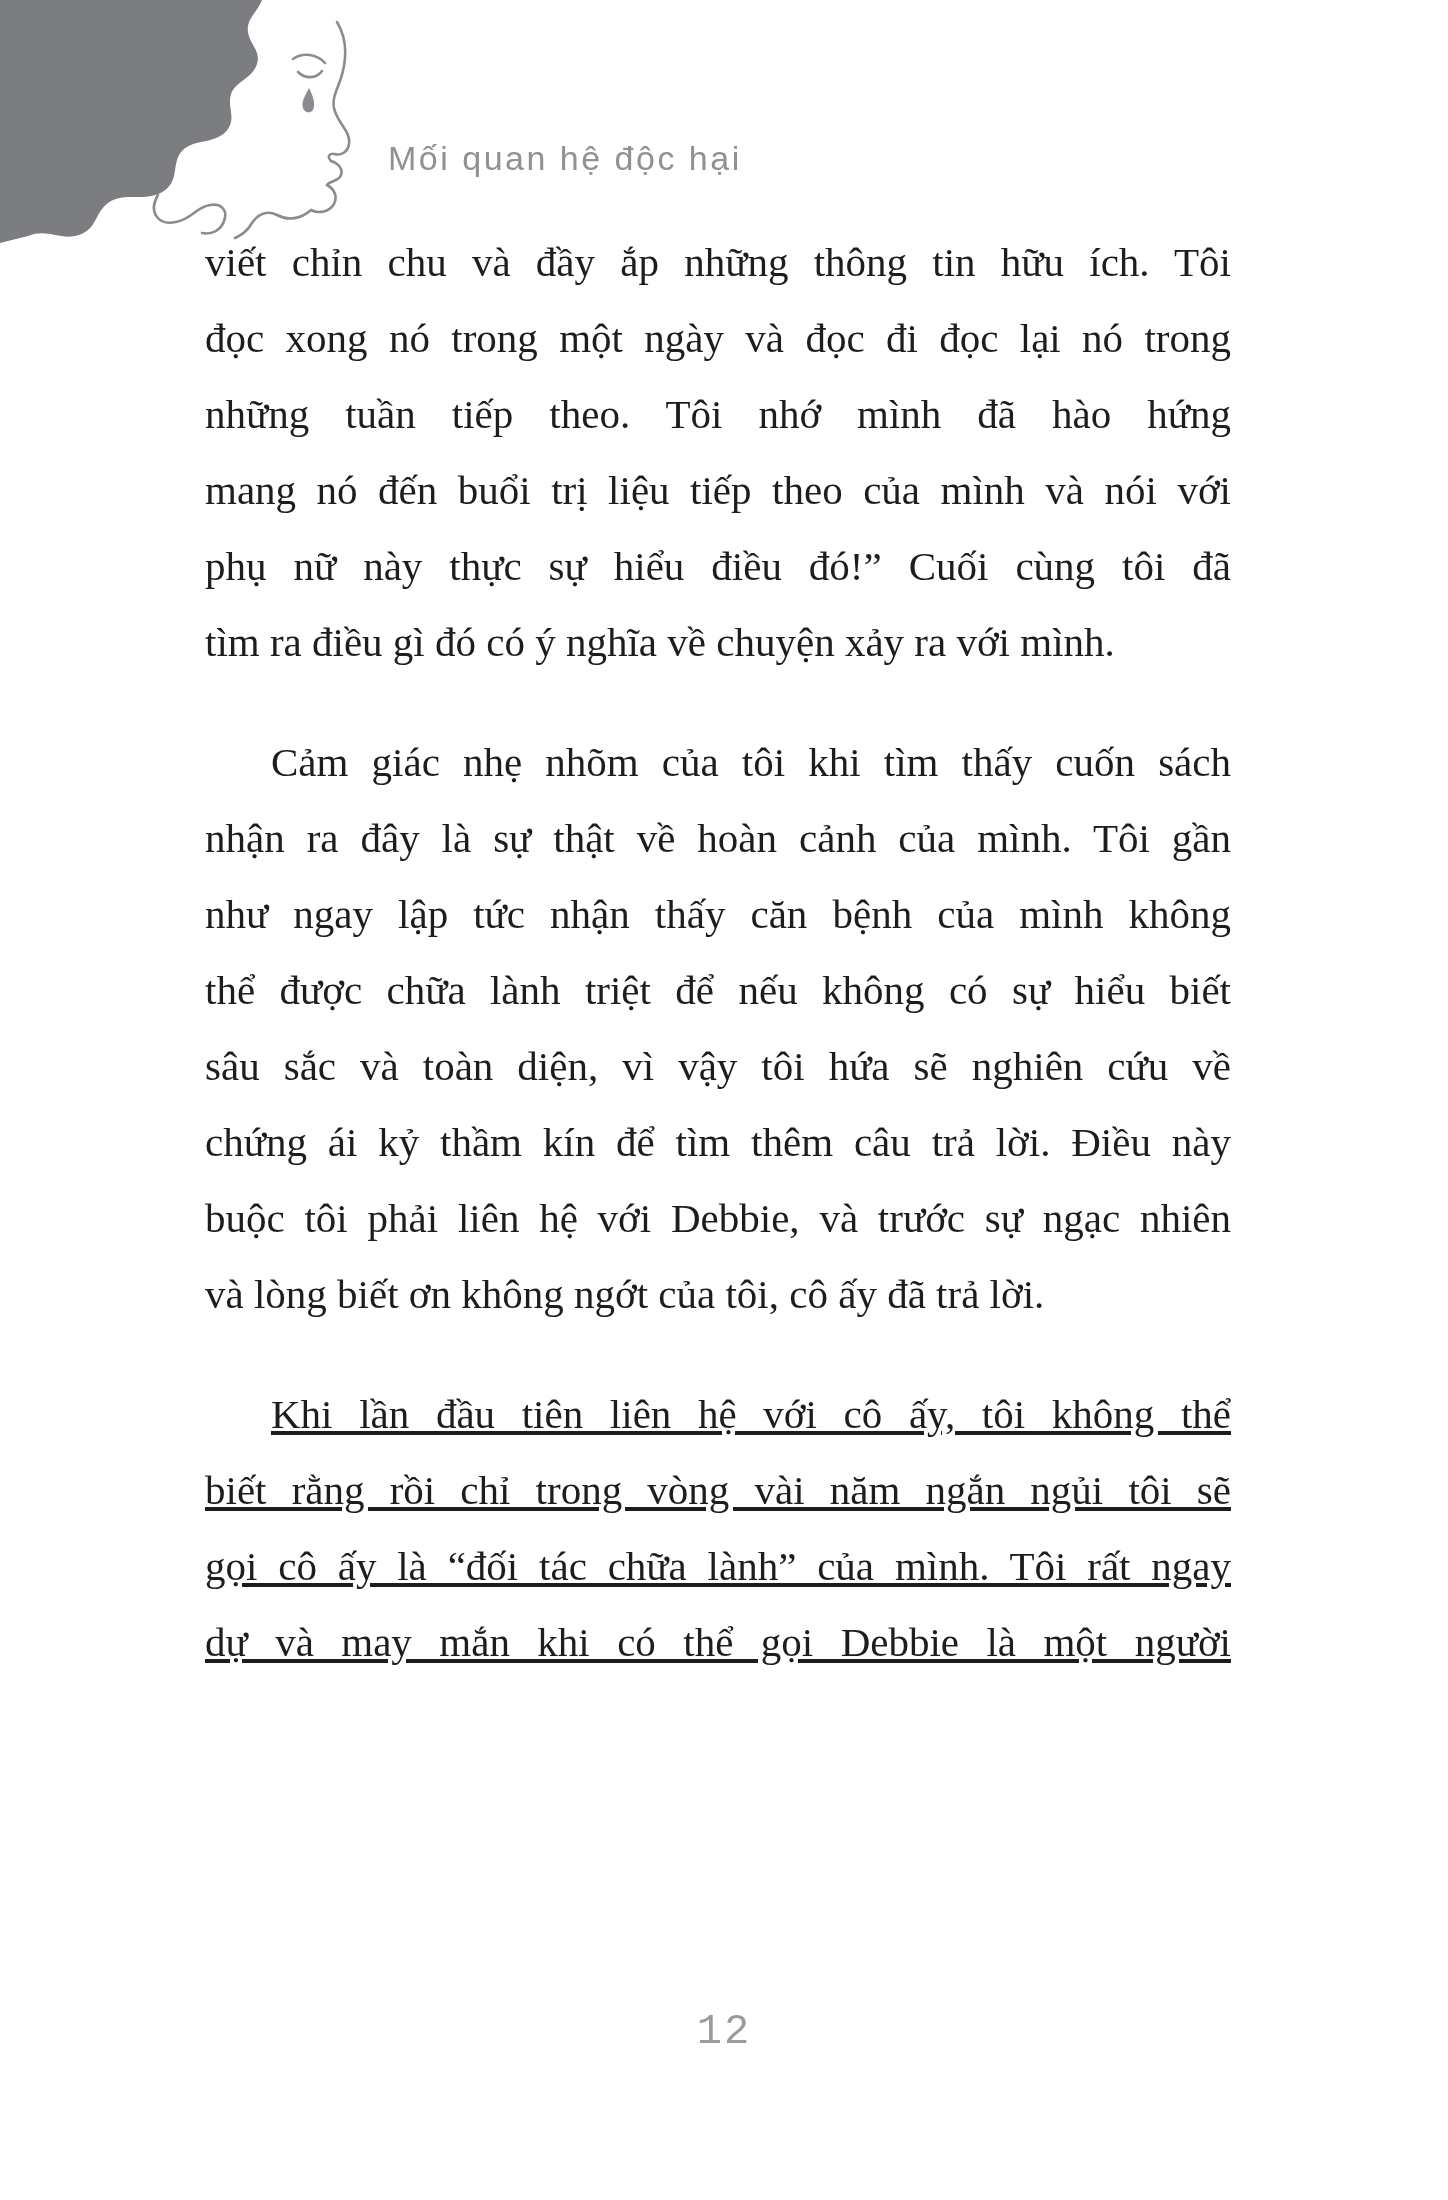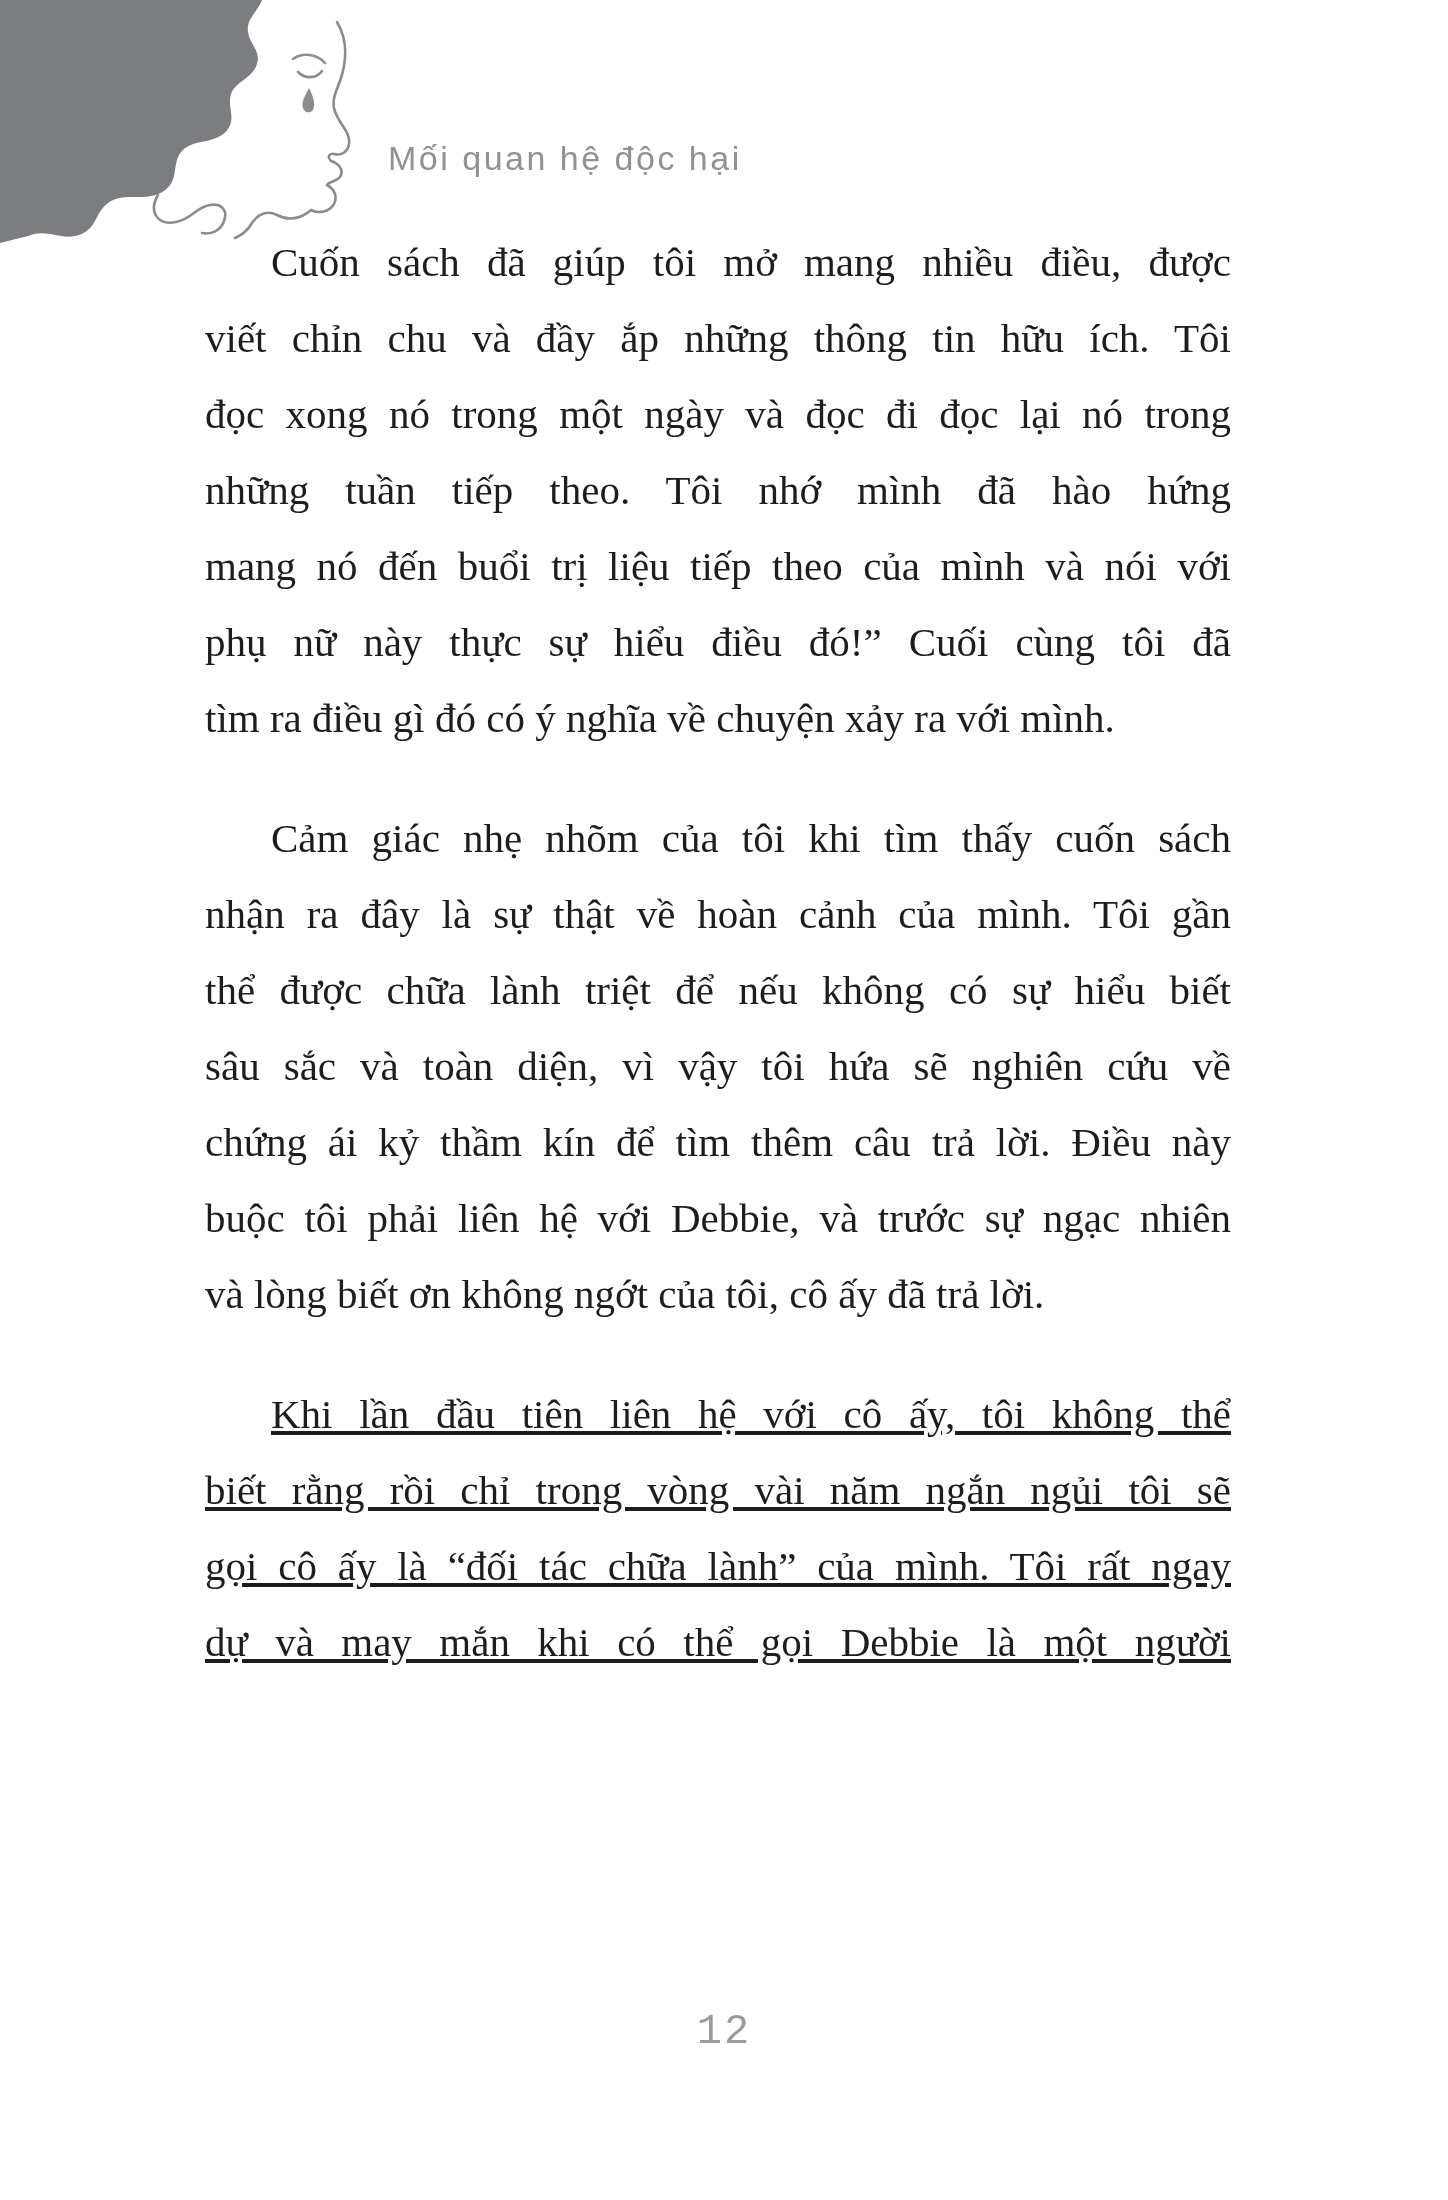--- a/index.html
+++ b/index.html
@@ -94,31 +94,31 @@
 
   <path fill="var(--line-art)" d="M309 88 C305 96 301 102 303 108 C305 114 313 114 314 107 C315 101 312 94 309 88 Z"></path>
 
   <path fill="none" stroke="var(--line-art)" stroke-width="2.6" stroke-linecap="round" d="M158 195 C148 212 158 226 176 222 C192 219 196 207 210 205 C222 203 228 211 224 221 C221 230 212 235 202 233"></path>
 </svg>
 
 <div class="header-title">Mối quan hệ độc hại</div>
 
 <div class="body-text">
     <div class="paragraph">
-      <div class="line just indent">Cuốn sách đã giúp tôi mở mang nhiều điều, được</div>
       <div class="line just">viết chỉn chu và đầy ắp những thông tin hữu ích. Tôi</div>
       <div class="line just">đọc xong nó trong một ngày và đọc đi đọc lại nó trong</div>
       <div class="line just">những tuần tiếp theo. Tôi nhớ mình đã hào hứng</div>
       <div class="line just">mang nó đến buổi trị liệu tiếp theo của mình và nói với</div>
       <div class="line just">phụ nữ này thực sự hiểu điều đó!” Cuối cùng tôi đã</div>
       <div class="line">tìm ra điều gì đó có ý nghĩa về chuyện xảy ra với mình.</div>
     </div>
     <div class="paragraph">
       <div class="line just indent">Cảm giác nhẹ nhõm của tôi khi tìm thấy cuốn sách</div>
       <div class="line just">nhận ra đây là sự thật về hoàn cảnh của mình. Tôi gần</div>
+      <div class="line just">như ngay lập tức nhận thấy căn bệnh của mình không</div>
       <div class="line just">thể được chữa lành triệt để nếu không có sự hiểu biết</div>
       <div class="line just">sâu sắc và toàn diện, vì vậy tôi hứa sẽ nghiên cứu về</div>
       <div class="line just">chứng ái kỷ thầm kín để tìm thêm câu trả lời. Điều này</div>
       <div class="line just">buộc tôi phải liên hệ với Debbie, và trước sự ngạc nhiên</div>
       <div class="line">và lòng biết ơn không ngớt của tôi, cô ấy đã trả lời.</div>
     </div>
     <div class="paragraph">
       <div class="line just indent">Khi lần đầu tiên liên hệ với cô ấy, tôi không thể</div>
       <div class="line just">biết rằng rồi chỉ trong vòng vài năm ngắn ngủi tôi sẽ</div>
       <div class="line just">gọi cô ấy là “đối tác chữa lành” của mình. Tôi rất ngay</div>

